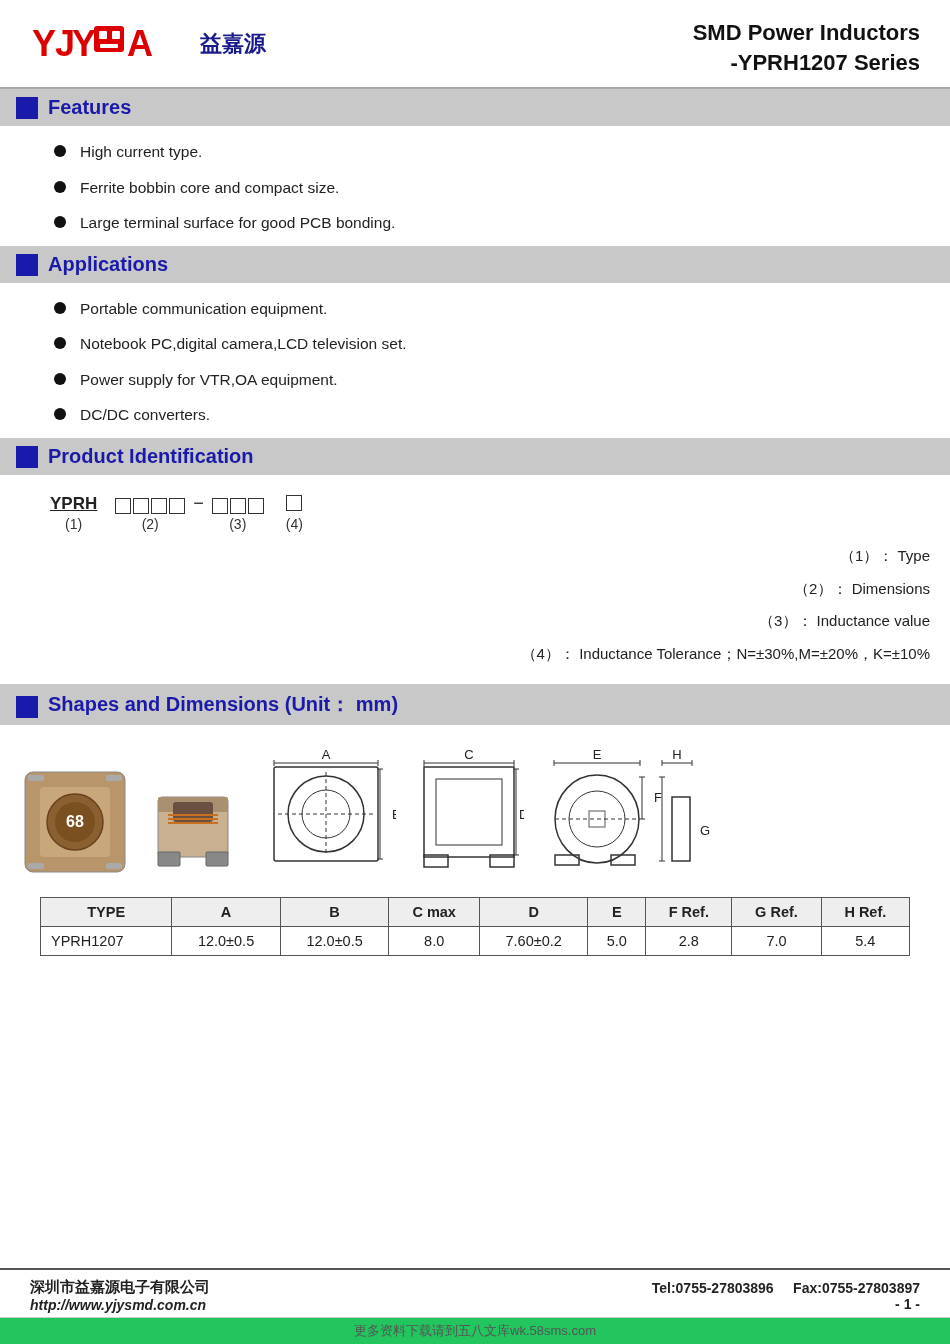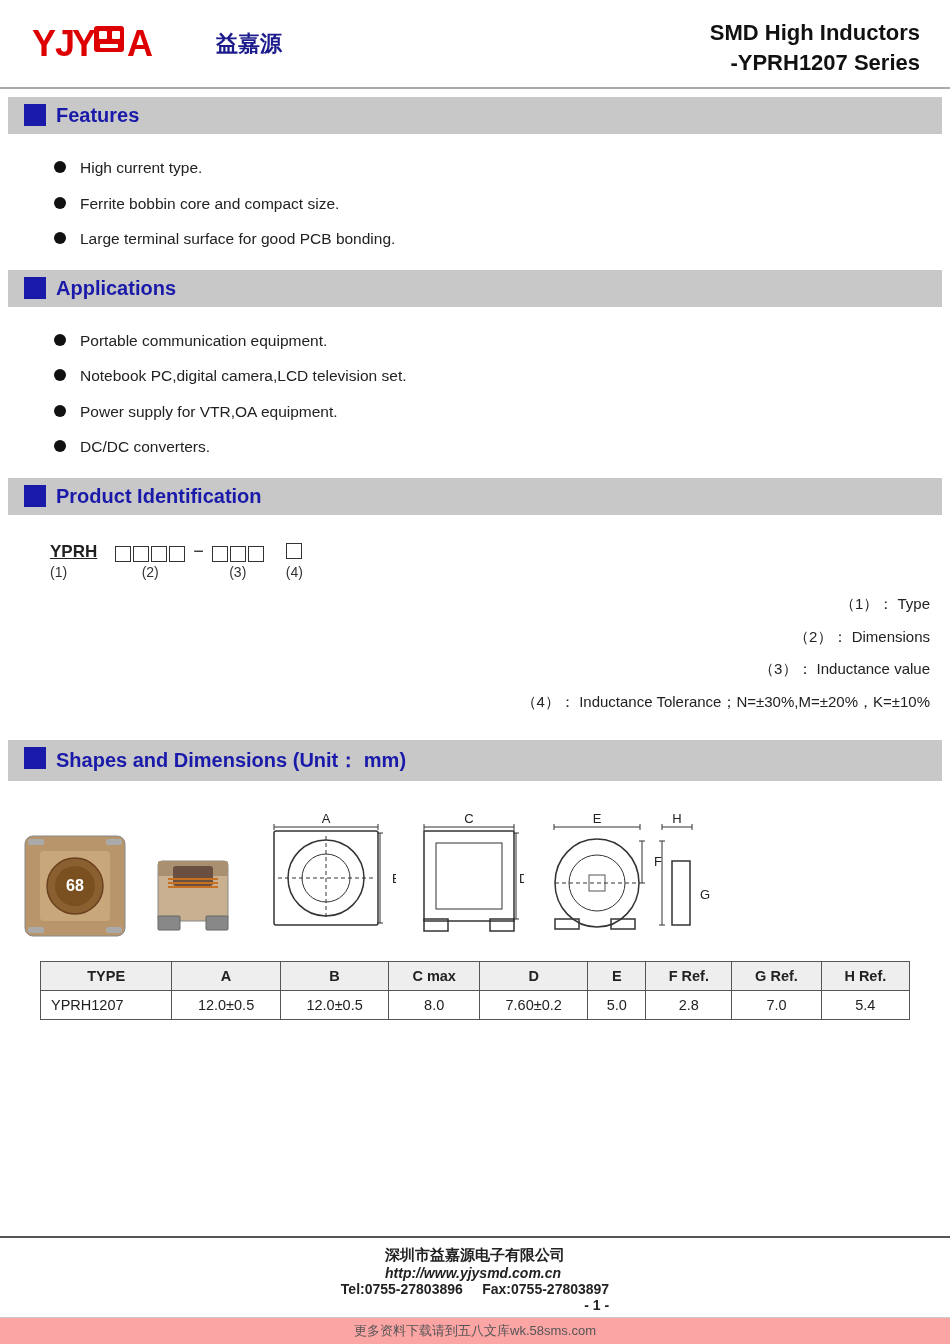--- a/index.html
+++ b/index.html
@@ -31,37 +31,37 @@
     }
     .logo-area {
       display: flex;
       align-items: center;
       gap: 10px;
     }
     .logo-cn {
       font-size: 22px;
       font-weight: bold;
       color: #1a1a8c;
-      margin-left: 16px;
+      margin-left: 0;
     }
     .product-title {
       text-align: right;
       font-size: 22px;
       font-weight: bold;
       color: #111;
       line-height: 1.35;
     }
 
     
     .section-header {
       background: #c8c8c8;
       display: flex;
-      align-items: flex-start;
+      align-items: flex-end;
       padding: 7px 16px;
-      margin: 8px;
+      margin: 0;
     }
     .section-square {
       display: inline-block;
       width: 22px;
       height: 22px;
       background: #1a1aaa;
       margin-right: 10px;
       flex-shrink: 0;
     }
     .section-title {
@@ -141,28 +141,27 @@
     
     .footer {
       margin-top: auto;
       border-top: 2px solid #555;
       padding: 8px 30px 4px 30px;
       display: flex;
       justify-content: space-between;
       align-items: center;
       font-size: 14px;
       font-weight: bold;
-      flex-direction: column;
     }
     .footer-left { }
     .footer-right {
       text-align: right;
     }
     .footer-bottom {
-      background: #fca5a5;
+      background: #22c55e;
       text-align: center;
       padding: 4px 0;
       font-size: 13px;
       color: #555;
       border-top: 1px solid #ccc;
     }
     .page-num {
       font-weight: bold;
     }
 
@@ -189,21 +188,21 @@
         <rect x="64" y="8" width="30" height="26" rx="3" fill="#d00"></rect>
         <rect x="69" y="13" width="8" height="8" rx="1" fill="#fff"></rect>
         <rect x="82" y="13" width="8" height="8" rx="1" fill="#fff"></rect>
         <rect x="70" y="26" width="18" height="4" rx="1" fill="#fff"></rect>
 
         <text x="97" y="38" font-family="Arial Black,Arial" font-weight="900" font-size="36" fill="#d00">A</text>
       </svg>
       <span class="logo-cn">益嘉源</span>
     </div>
     <div class="product-title">
-      <div>SMD High Inductors</div>
+      <div>SMD Power Inductors</div>
       <div>-YPRH1207 Series</div>
     </div>
   </div>
 
   <div class="section-block">
     <div class="section-header">
       <span class="section-square"></span>
       <span class="section-title">Features</span>
     </div>
     <div class="content">
@@ -253,21 +252,21 @@
 
   <div class="section-block">
     <div class="section-header">
       <span class="section-square"></span>
       <span class="section-title">Product Identification</span>
     </div>
     <div class="product-id-diagram">
 
       <div style="display:flex; align-items:flex-end; gap:0; padding-left:20px; padding-bottom:0;">
 
-        <div style="display:flex;flex-direction:column;">
+        <div style="display:flex;flex-direction:column;align-items:center;">
           <div style="font-size:17px;font-weight:bold;text-decoration:underline;padding-bottom:2px;">YPRH</div>
           <div style="font-size:14px;color:#333;">(1)</div>
         </div>
 
         <div style="width:18px;"></div>
 
         <div style="display:flex;flex-direction:column;align-items:center;">
           <div style="display:flex;gap:2px;padding-bottom:2px;">
             <span style="display:inline-block;width:16px;height:16px;border:1.5px solid #333;"></span>
             <span style="display:inline-block;width:16px;height:16px;border:1.5px solid #333;"></span>

